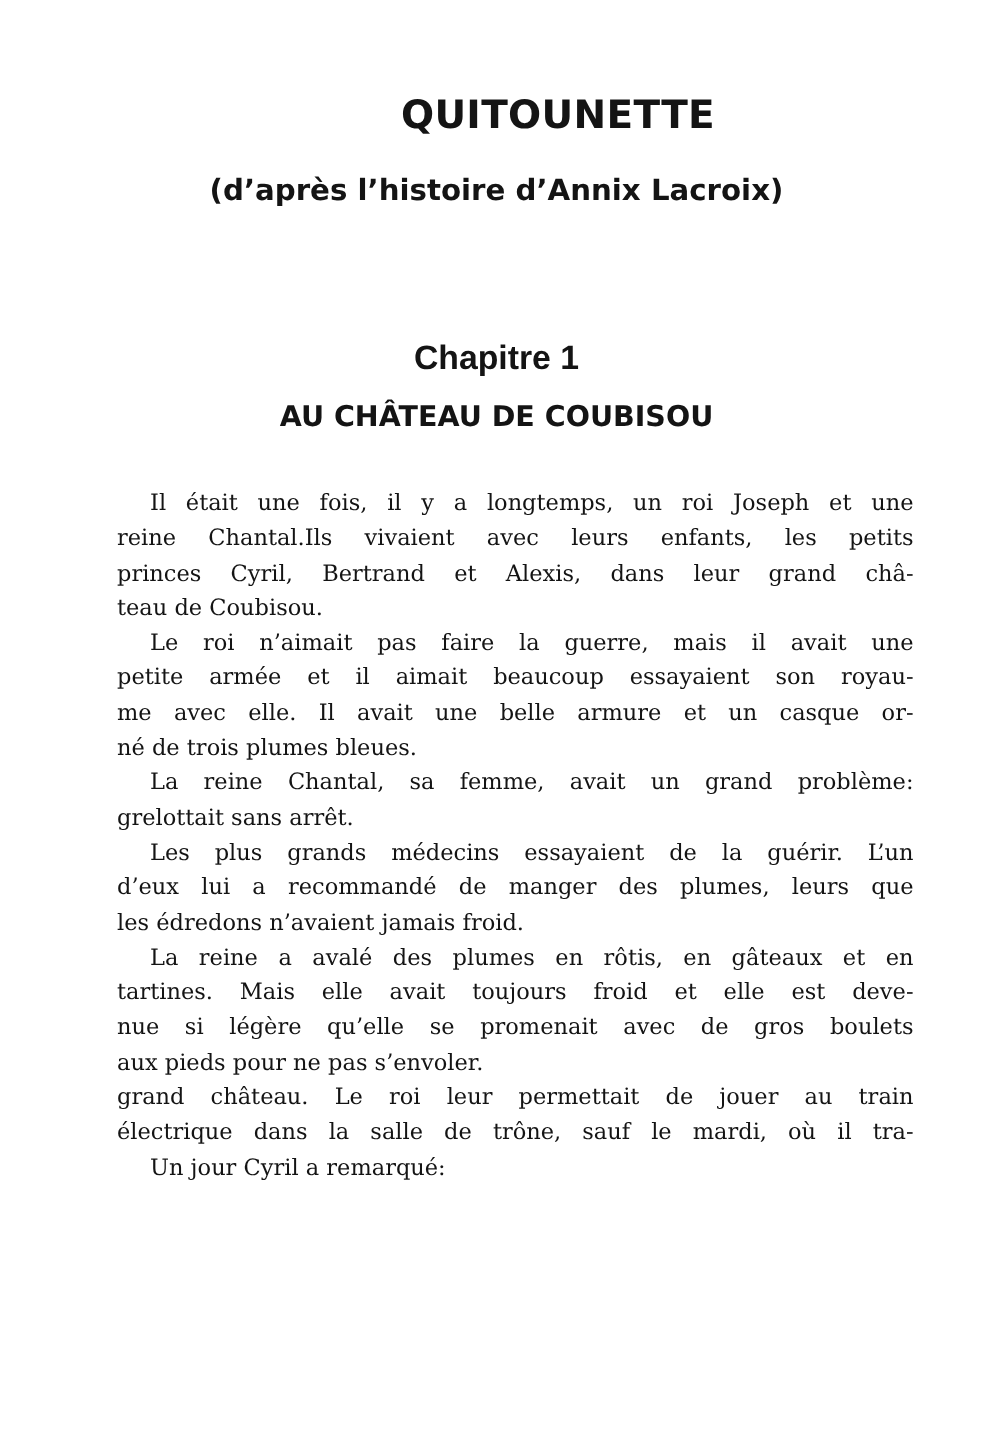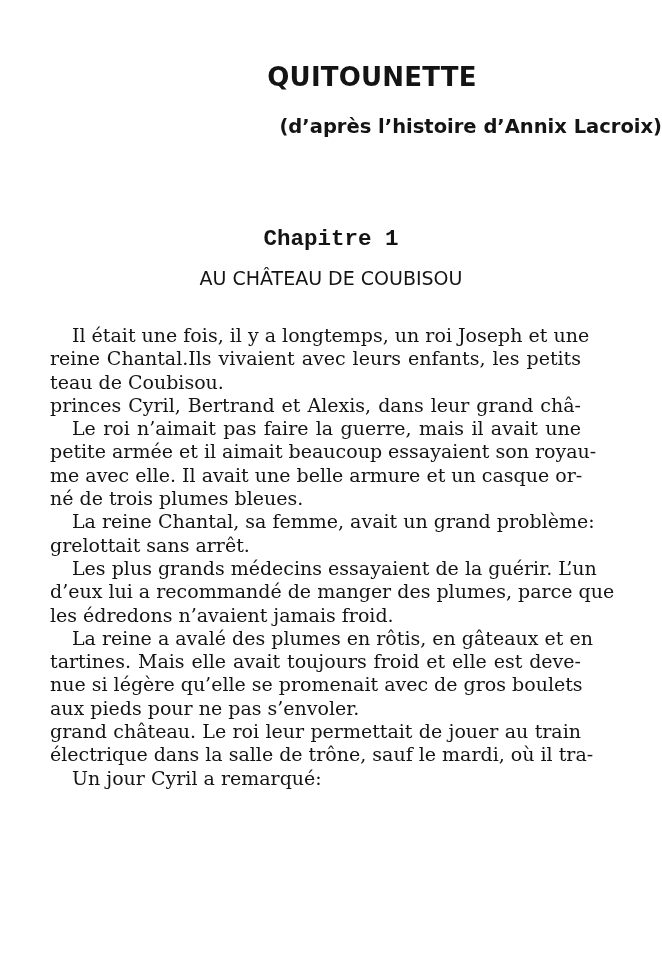--- a/index.html
+++ b/index.html
@@ -25,55 +25,55 @@
       font-size: 26px;
       letter-spacing: 0.2px;
       line-height: 34px;
       padding-left: 41px;
     }
     .subtitle {
       position: absolute;
       top: 113px;
       left: 0;
       width: 662px;
-      text-align: right;
+      text-align: center;
       font-family: "DejaVu Sans", sans-serif;
       font-weight: bold;
       font-size: 19.5px;
       line-height: 28px;
     }
     .chapter {
       position: absolute;
       top: 224px;
       left: 0;
       width: 662px;
       text-align: center;
-      font-family: Liberation Mono, monospace;
+      font-family: Liberation Sans, sans-serif;
       font-weight: bold;
       font-size: 22.5px;
       line-height: 30px;
     }
     .chapter-title {
       position: absolute;
       top: 264px;
       left: 0;
       width: 662px;
       text-align: center;
       font-family: "DejaVu Sans", sans-serif;
-      font-weight: normal;
+      font-weight: bold;
       font-size: 19px;
       line-height: 28px;
     }
     .body-text {
       position: absolute;
       top: 324px;
-      left: 50px;
+      left: 78px;
       width: 531px;
       font-family: "DejaVu Serif", serif;
-      font-size: 19px;
+      font-size: 15px;
     }
     .line {
       height: 23.3px;
       line-height: 23.3px;
       white-space: nowrap;
       text-align: justify;
       text-align-last: justify;
       display: block;
     }
     .line.indent {
@@ -90,39 +90,39 @@
   <div class="title">QUITOUNETTE</div>
   <div class="subtitle">(d’après l’histoire d’Annix Lacroix)</div>
   <div class="chapter">Chapitre 1</div>
   <div class="chapter-title">AU CHÂTEAU DE COUBISOU</div>
 
   <div class="body-text">
 
     <div>
       <span class="line indent">Il était une fois, il y a longtemps, un roi Joseph et une</span>
       <span class="line">reine Chantal.Ils vivaient avec leurs enfants, les petits</span>
+      <span class="line">princes Cyril, Bertrand et Alexis, dans leur grand châ-</span>
       <span class="line last">teau de Coubisou.</span>
-      <span class="line">princes Cyril, Bertrand et Alexis, dans leur grand châ-</span>
     </div>
 
     <div>
       <span class="line indent">Le roi n’aimait pas faire la guerre, mais il avait une</span>
       <span class="line">petite armée et il aimait beaucoup essayaient son royau-</span>
       <span class="line">me avec elle. Il avait une belle armure et un casque or-</span>
       <span class="line last">né de trois plumes bleues.</span>
     </div>
 
     <div>
       <span class="line indent">La reine Chantal, sa femme, avait un grand problème:</span>
       <span class="line last">grelottait sans arrêt.</span>
     </div>
 
     <div>
       <span class="line indent">Les plus grands médecins essayaient de la guérir. L’un</span>
-      <span class="line">d’eux lui a recommandé de manger des plumes, parce que</span>
+      <span class="line">d’eux lui a recommandé de manger des plumes, leurs que</span>
       <span class="line last">les édredons n’avaient jamais froid.</span>
     </div>
 
     <div>
       <span class="line indent">La reine a avalé des plumes en rôtis, en gâteaux et en</span>
       <span class="line">tartines. Mais elle avait toujours froid et elle est deve-</span>
       <span class="line">nue si légère qu’elle se promenait avec de gros boulets</span>
       <span class="line last">aux pieds pour ne pas s’envoler.</span>
     </div>
 

